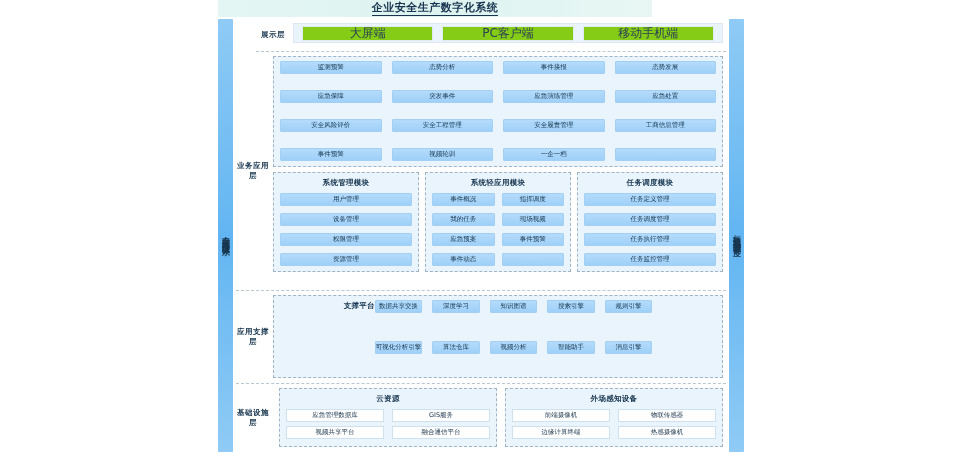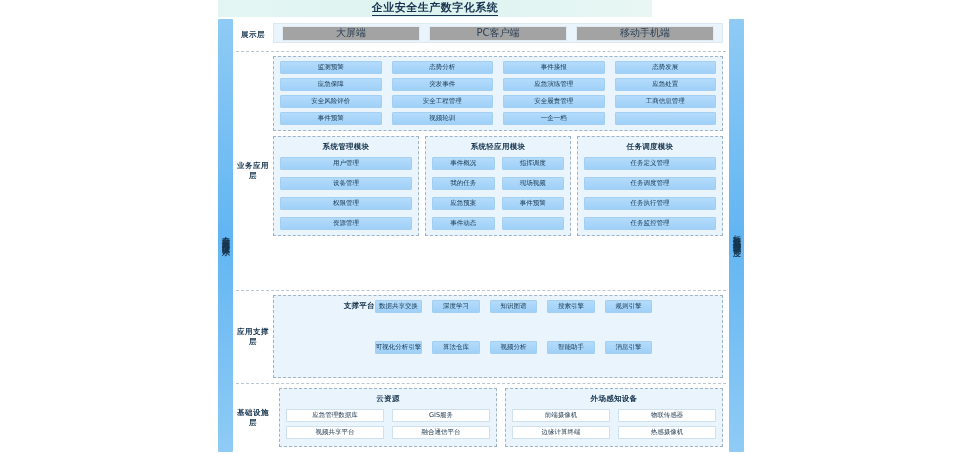--- a/index.html
+++ b/index.html
@@ -54,34 +54,34 @@
   }
   .layer-body{flex:1;padding:4px 3px 5px 3px;box-sizing:border-box;}
 
   
   .present-row{
     background:#eaf4fd;border:1px solid #dce9f4;
     display:flex;gap:9px;padding:4px 8px;box-sizing:border-box;
     height:20px;align-items:center;
   }
   .present-chip{
-    flex:1;height:13px;background:#a3a3a3;border:1px solid #e2e9ef;
-    display:flex;align-items:center;justify-content:center;
-    font-size:10px;color:#2b3f55;
+    flex:1;height:13px;background:#84cc16;border:1px solid #e2e9ef;
+    display:flex;align-items:center;justify-content:center;
+    font-size:12px;color:#2b3f55;
   }
   
   .panel{
     border:1px dashed #9fb4c6;background:#eaf4fd;
     box-sizing:border-box;padding:4px 6px 5px 6px;
   }
   .panel-title{
     text-align:center;font-size:7.5px;font-weight:bold;color:#17364f;
     margin:1px 0 5px 0;letter-spacing:.3px;
   }
-  .grid{display:grid;gap:4px 10px;}
+  .grid{display:grid;gap:16px 10px;}
   .cols-4{grid-template-columns:repeat(4,1fr);}
   .cols-5{grid-template-columns:repeat(5,1fr);}
   .cell{
     height:11px;
     background:linear-gradient(180deg,#b4dbfb 0%,#9fd0f8 100%);
     border:1px solid #a3cff3;
     display:flex;align-items:center;justify-content:center;
     font-size:6.5px;color:#16364e;white-space:nowrap;
     border-radius:1px;
   }
@@ -117,21 +117,21 @@
 
   <div class="pillar pillar-left">
     <span>安全运维与保障体系</span>
   </div>
   <div class="pillar pillar-right">
     <span>标准规范与管理制度</span>
   </div>
 
   <div class="main">
 
-    <div class="layer" style="flex:0 0 32px;">
+    <div class="layer" style="flex:0 0 32px;margin-left:20px;">
       <div class="layer-label">展示层</div>
       <div class="layer-body">
         <div class="present-row" id="present-row">
             <div class="present-chip">大屏端</div>
             <div class="present-chip">PC客户端</div>
             <div class="present-chip">移动手机端</div>
           </div>
       </div>
     </div>
 

